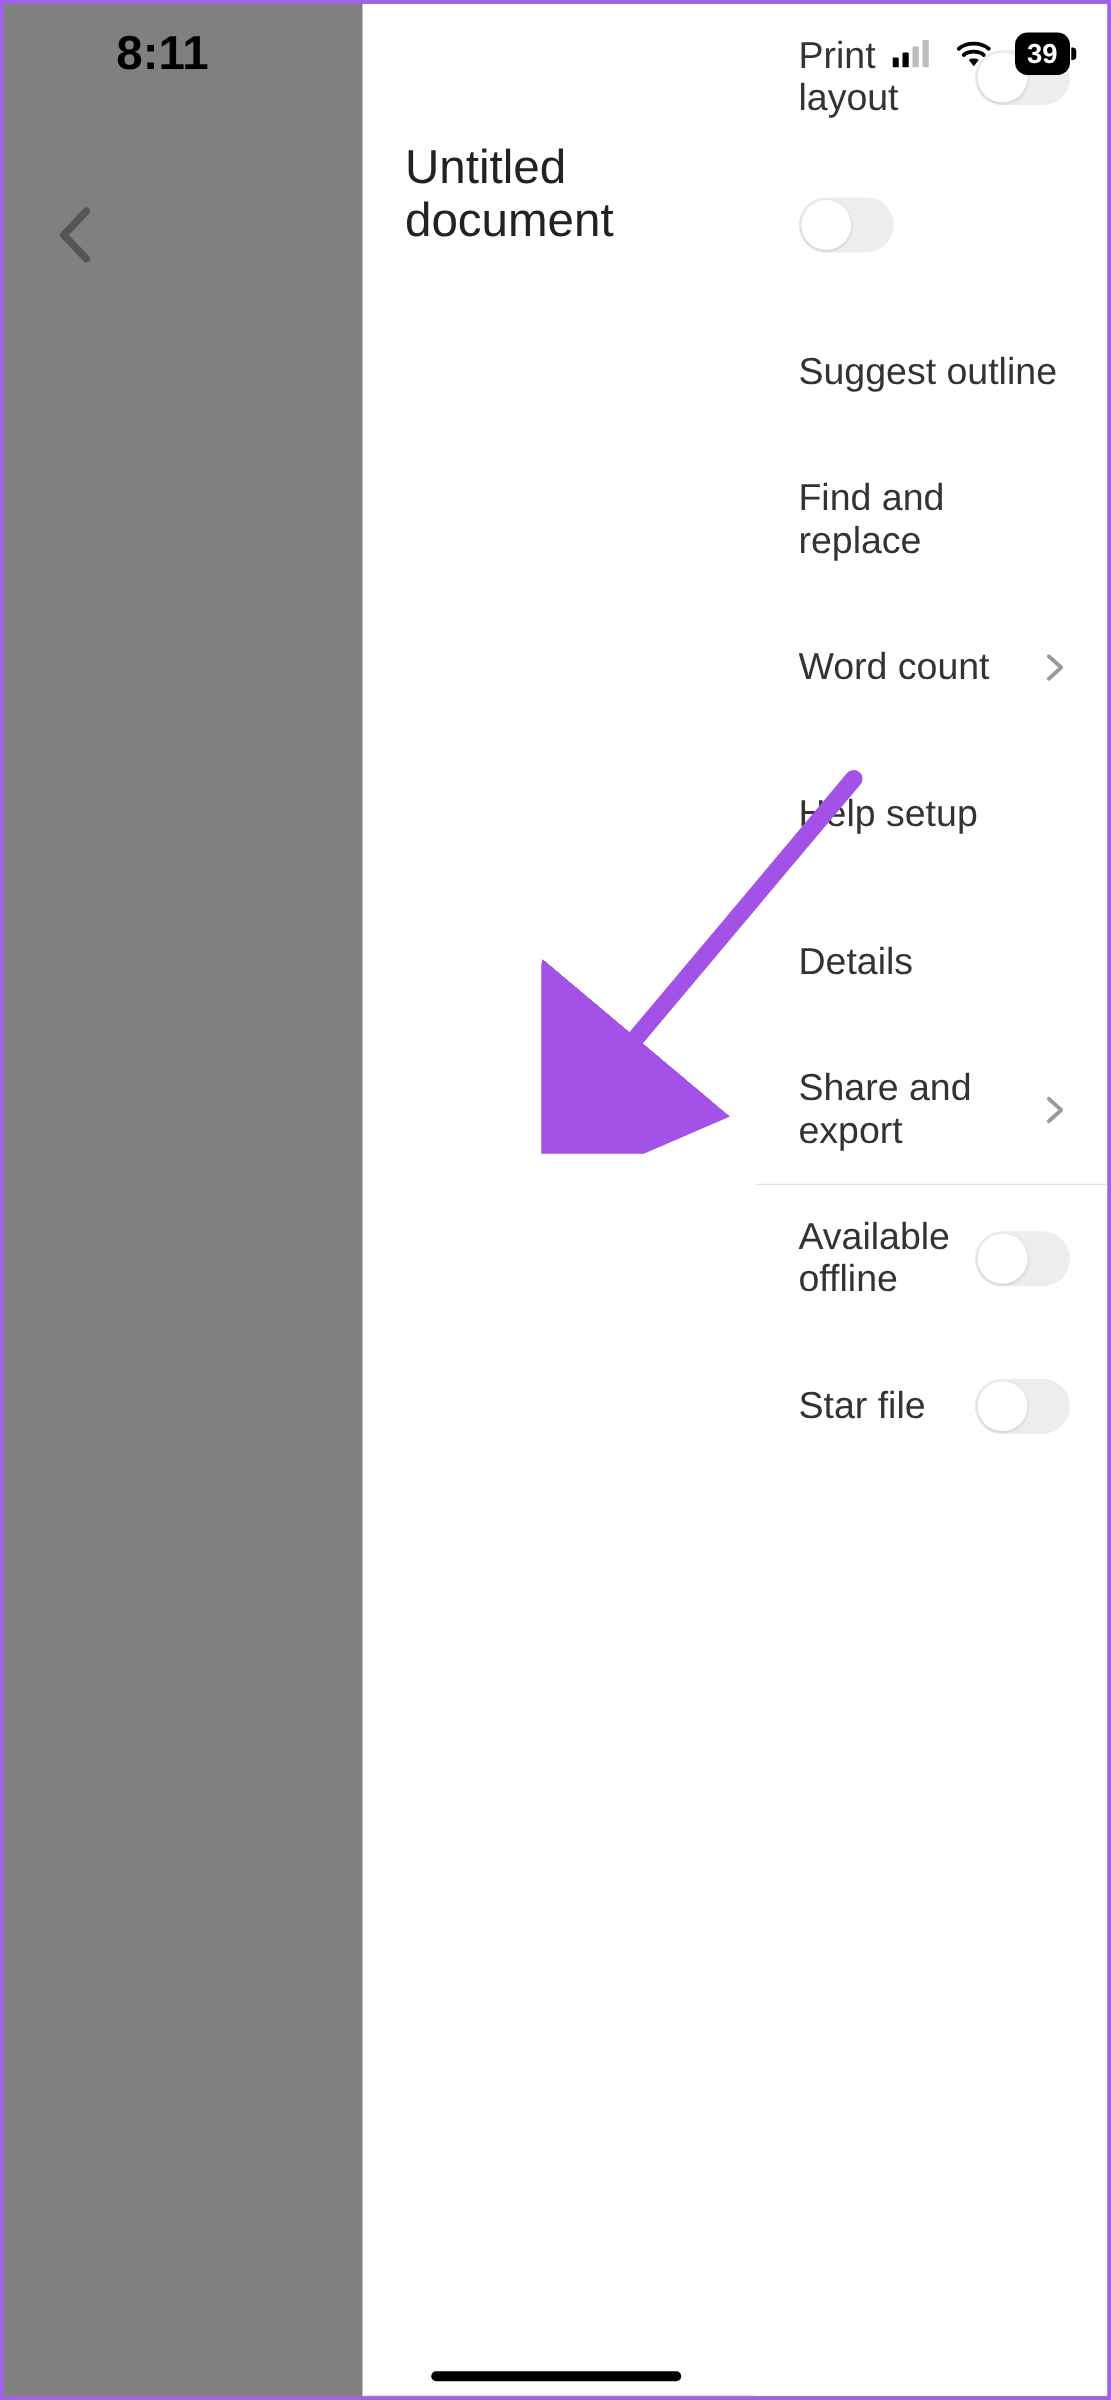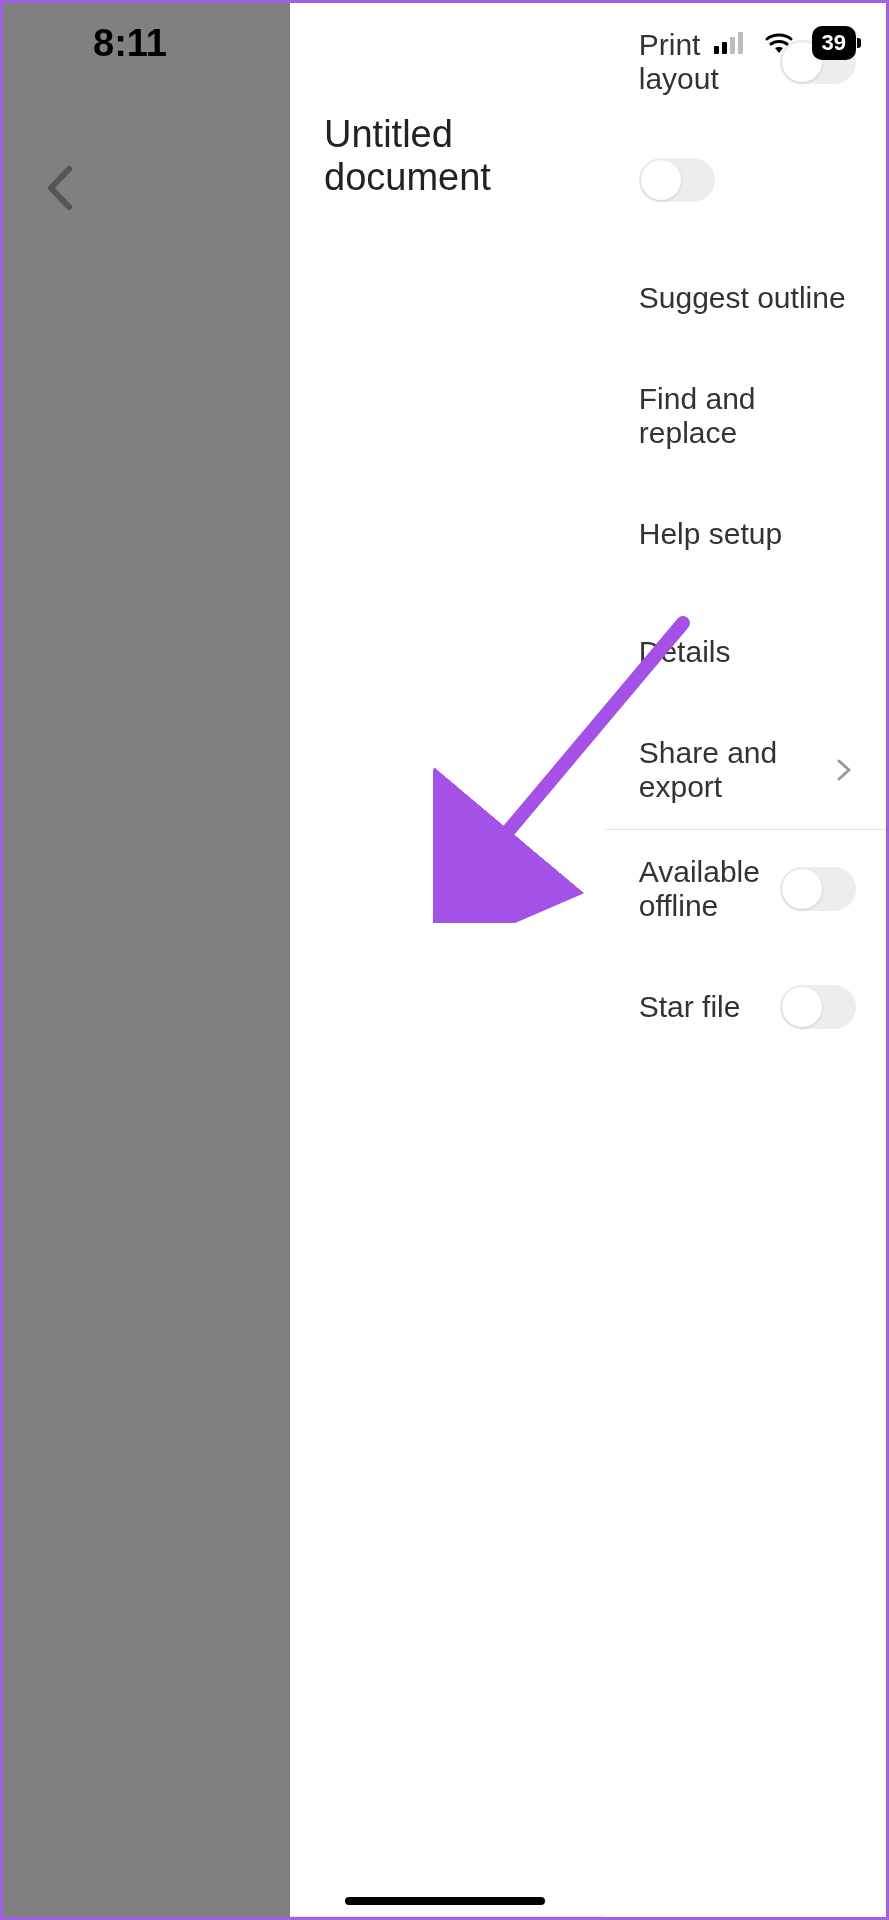--- a/index.html
+++ b/index.html
@@ -198,20 +198,28 @@
       </div>
 
       <div class="menu-item">
         <span class="menu-label">Suggest outline</span>
       </div>
 
       <div class="menu-item">
         <span class="menu-label">Find and replace</span>
       </div>
 
+      <div class="menu-item">
+        <span class="menu-label">Word count</span>
+        <span class="chevron-right">
+          <svg width="24" height="24" viewBox="0 0 24 24">
+              <polyline points="7,3 17,12 7,21" fill="none" stroke="#9a9a9a" stroke-width="3" stroke-linecap="round" stroke-linejoin="round"></polyline>
+            </svg>
+        </span>
+      </div>
 
       <div class="menu-item">
         <span class="menu-label">Help setup</span>
       </div>
 
       <div class="menu-item">
         <span class="menu-label">Details</span>
       </div>
 
       <div class="menu-item">

